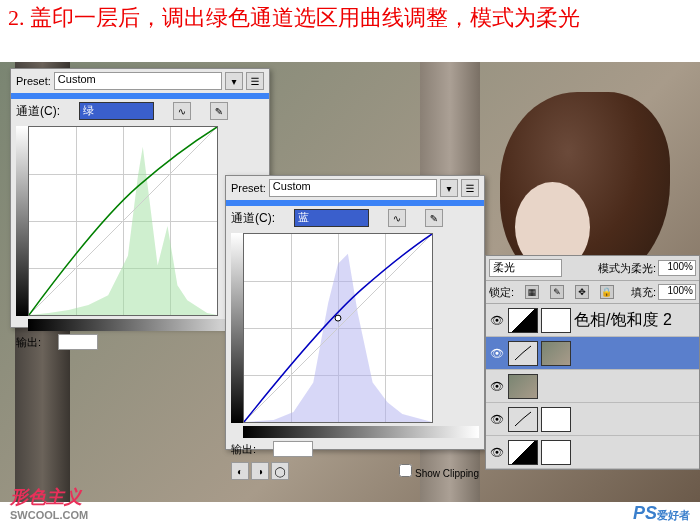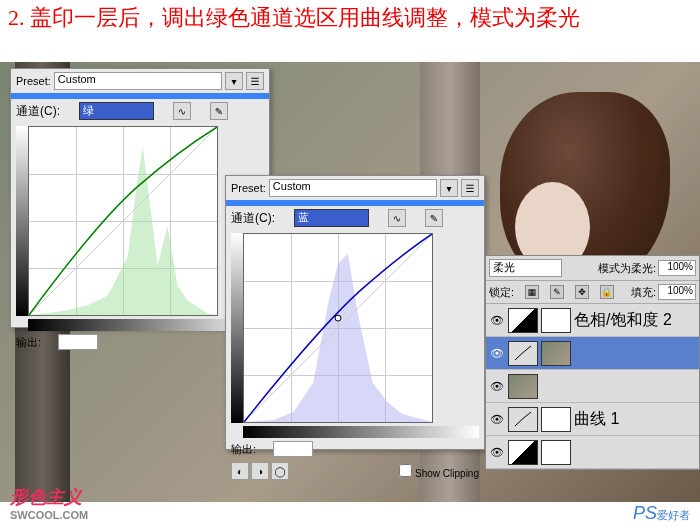--- a/index.html
+++ b/index.html
@@ -45,21 +45,21 @@
 .layer-row{display:flex;align-items:center;height:33px;border-bottom:1px solid #bbb;padding:0 3px;gap:3px}
 .layer-row.sel{background:#5a7fcc;color:#fff}
 .eye{width:16px;height:16px;display:flex;align-items:center;justify-content:center;font-size:11px}
 .thumb{width:30px;height:25px;background:#888;border:1px solid #333}
 .thumb.adj{background:linear-gradient(135deg,#fff 50%,#000 50%)}
 .thumb.curve{background:#ddd;display:flex;align-items:center;justify-content:center}
 .thumb.mask{background:#fff}
 .thumb.img{background:linear-gradient(135deg,#7a8572,#a89b8a)}
 .layer-name{flex:1;font-size:16px}
 .watermark{position:absolute;bottom:11px;left:10px;color:#e8305a;font-size:18px;font-weight:bold;font-style:italic}
-.watermark2{position:absolute;bottom:8px;right:10px;color:#3a7fcc;font-family:Arial;font-weight:normal;font-style:italic;font-size:18px}
+.watermark2{position:absolute;bottom:8px;right:10px;color:#3a7fcc;font-family:Arial;font-weight:bold;font-style:italic;font-size:18px}
 .watermark2 .cn{font-size:11px;font-style:normal}
 </style>
 </head>
 <body>
 
 <div class="instruction">2. 盖印一层后，调出绿色通道选区用曲线调整，模式为柔光</div>
 
 <div class="canvas-area">
   <div class="tree tree1"></div>
   <div class="tree tree2"></div>
@@ -192,21 +192,20 @@
       <div class="thumb img"></div>
     </div>
     <div class="layer-row">
       <div class="eye">👁</div>
       <div class="thumb curve">
           <svg width="20" height="18">
             <path d="M2,16 Q10,8 18,2" stroke="#000" fill="none"></path>
           </svg>
         </div>
       <div class="thumb mask"></div>
-      <span class="layer-name">曲线 1</span>
     </div>
     <div class="layer-row">
       <div class="eye">👁</div>
       <div class="thumb adj"></div>
       <div class="thumb mask"></div>
     </div>
   </div>
 </div>
 
 <div class="watermark">

